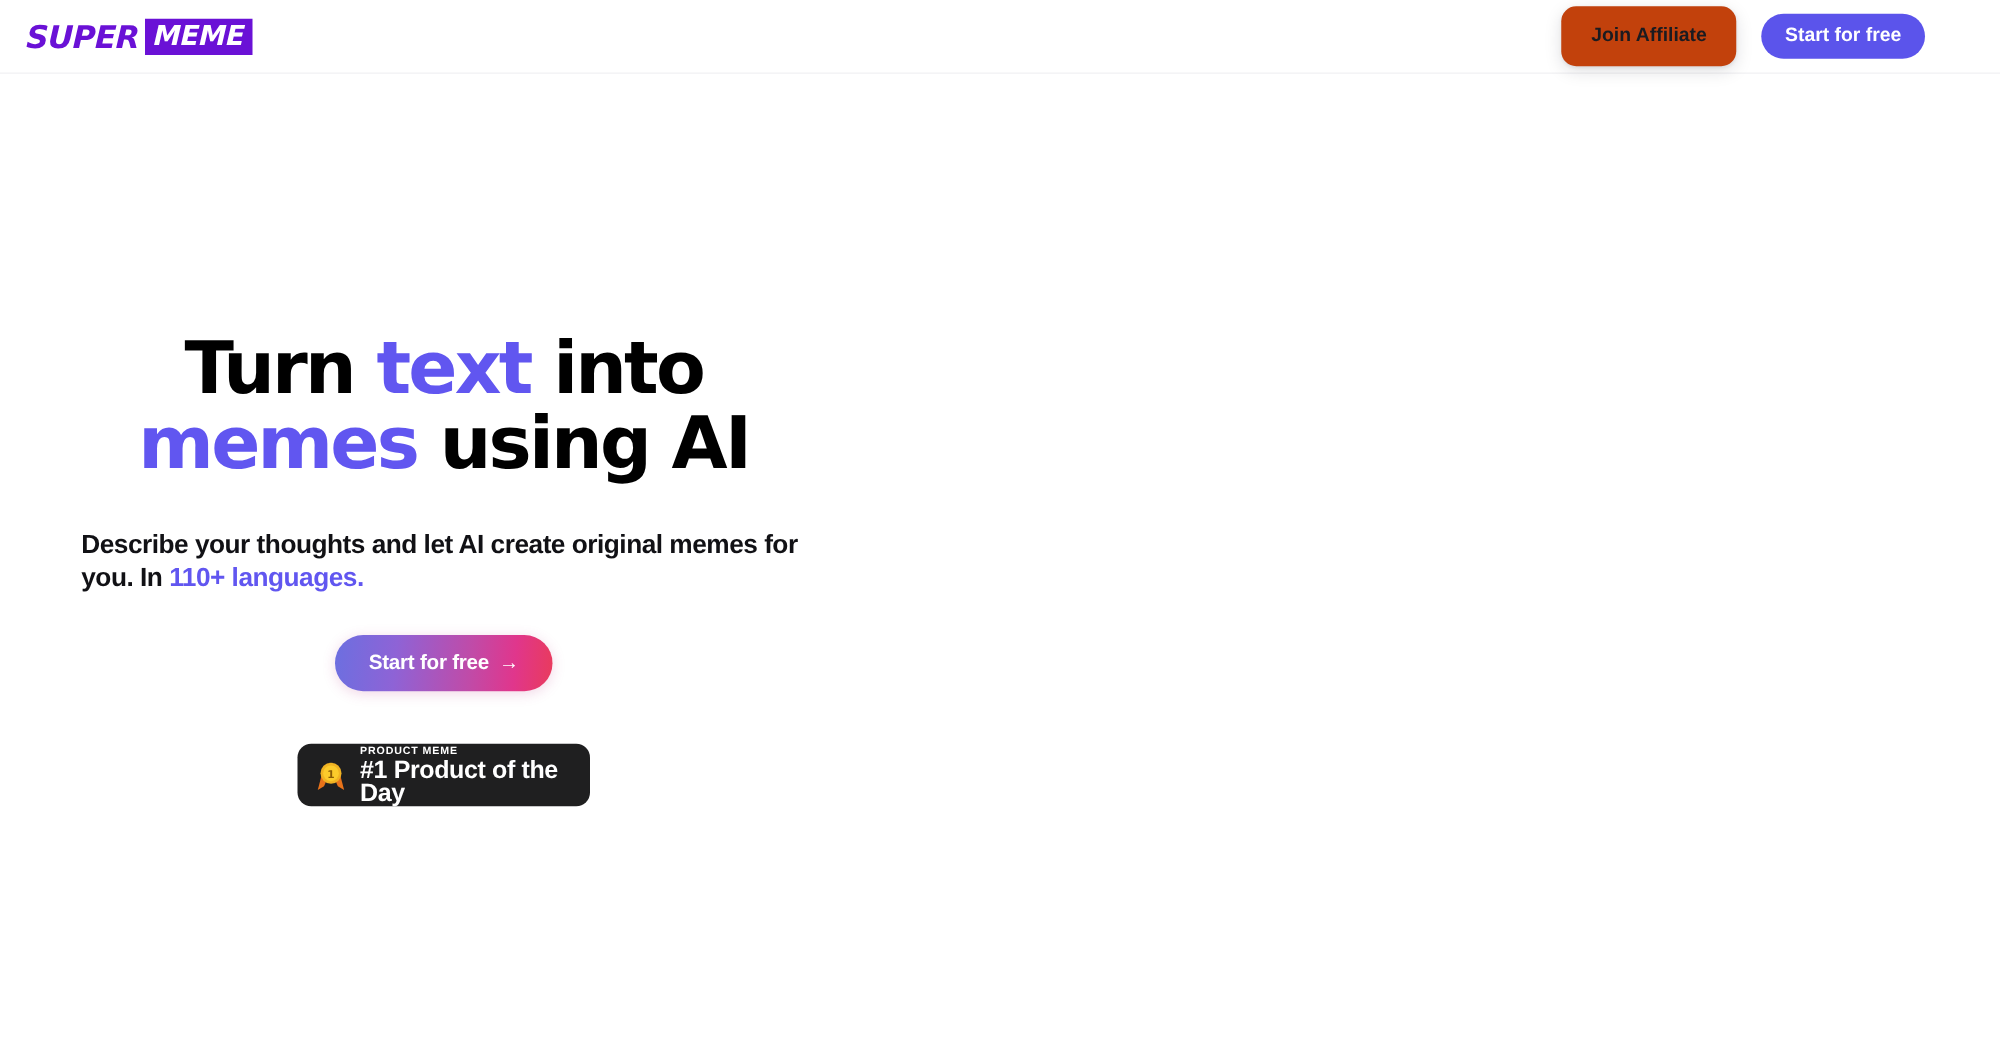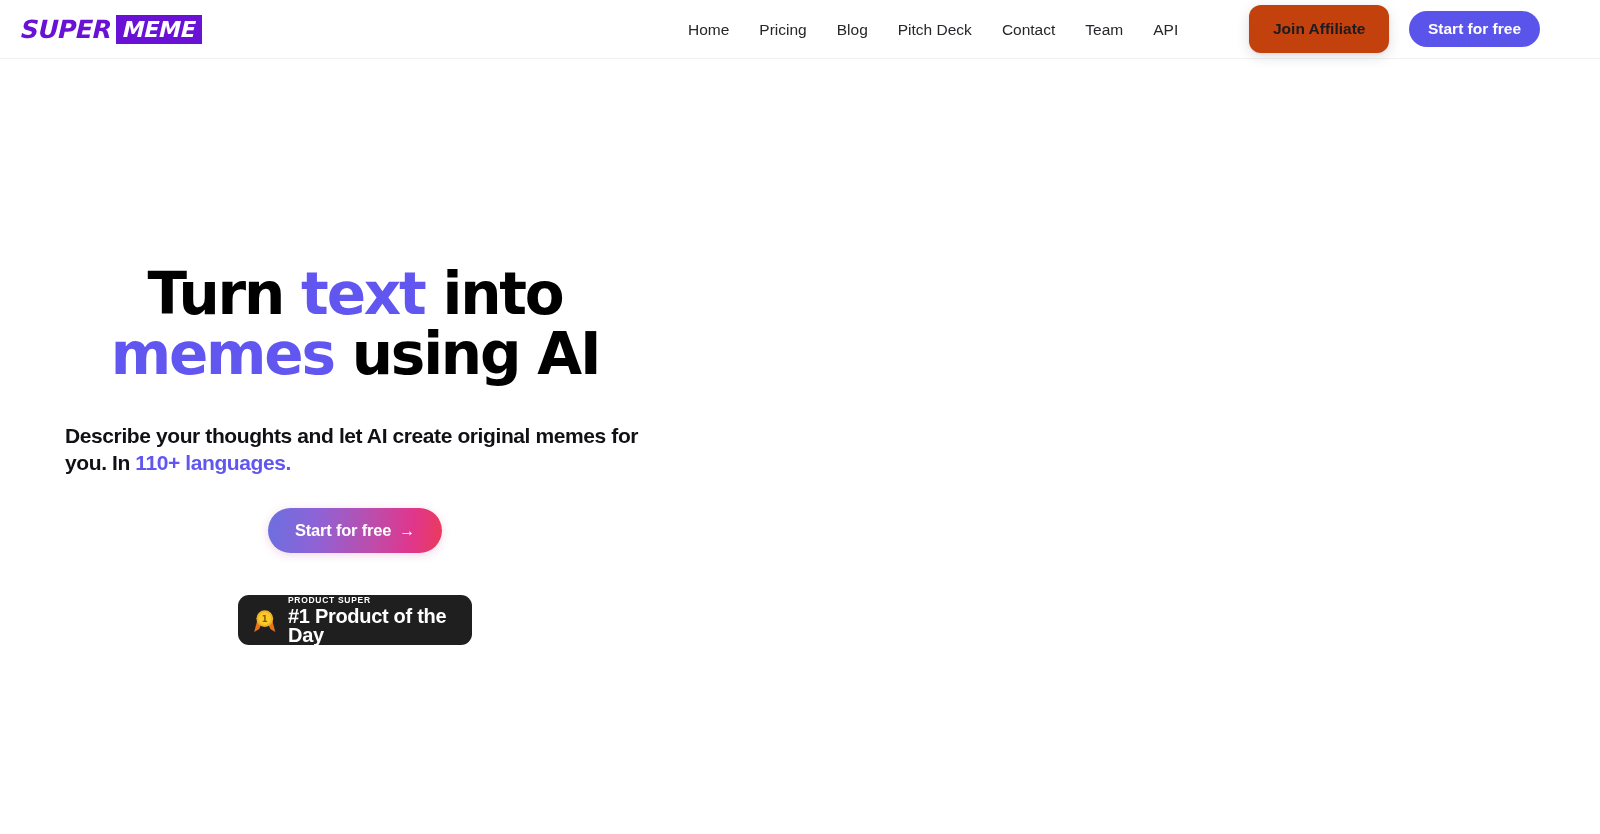--- a/index.html
+++ b/index.html
@@ -234,29 +234,20 @@
 
 <div class="header">
 
   <div class="logo">
     <span class="logo-super">SUPER</span>
     <span class="logo-meme-box">
       <span class="logo-meme">MEME</span>
     </span>
   </div>
 
-  <nav class="nav">
-    <a class="nav-item">Home</a>
-    <a class="nav-item">Pricing</a>
-    <a class="nav-item">Blog</a>
-    <a class="nav-item">Pitch Deck</a>
-    <a class="nav-item">Contact</a>
-    <a class="nav-item">Team</a>
-    <a class="nav-item">API</a>
-  </nav>
 
   <button class="affiliate-btn">Join Affiliate</button>
 
   <button class="start-btn-nav">Start for free</button>
 </div>
 
 <div class="main">
 
   <div class="hero-col">
 
@@ -273,19 +264,19 @@
       <span class="medal">
         <svg width="26" height="27" viewBox="0 0 26 27" xmlns="http://www.w3.org/2000/svg">
           <path d="M5.2 13.5 L2.2 25 L7.2 22 L9.6 16.5 Z" fill="#E8731A"></path>
           <path d="M20.3 13.5 L23.3 25 L18.3 22 L15.9 16.5 Z" fill="#E8731A"></path>
           <circle cx="12.8" cy="11.6" r="8.4" fill="#F0B323"></circle>
           <circle cx="12.8" cy="11.6" r="6.3" fill="#FCCB2B"></circle>
           <text x="12.8" y="15.3" font-family="DejaVu Sans, sans-serif" font-size="8.5" font-weight="bold" fill="#8A5B05" text-anchor="middle">1</text>
         </svg>
       </span>
       <span class="ph-text">
-        <span class="ph-kicker">PRODUCT SUPER</span>
+        <span class="ph-kicker">PRODUCT MEME</span>
         <span class="ph-title">#1 Product of the Day</span>
       </span>
     </div>
 
   </div>
 </div>
 
 </body></html>

